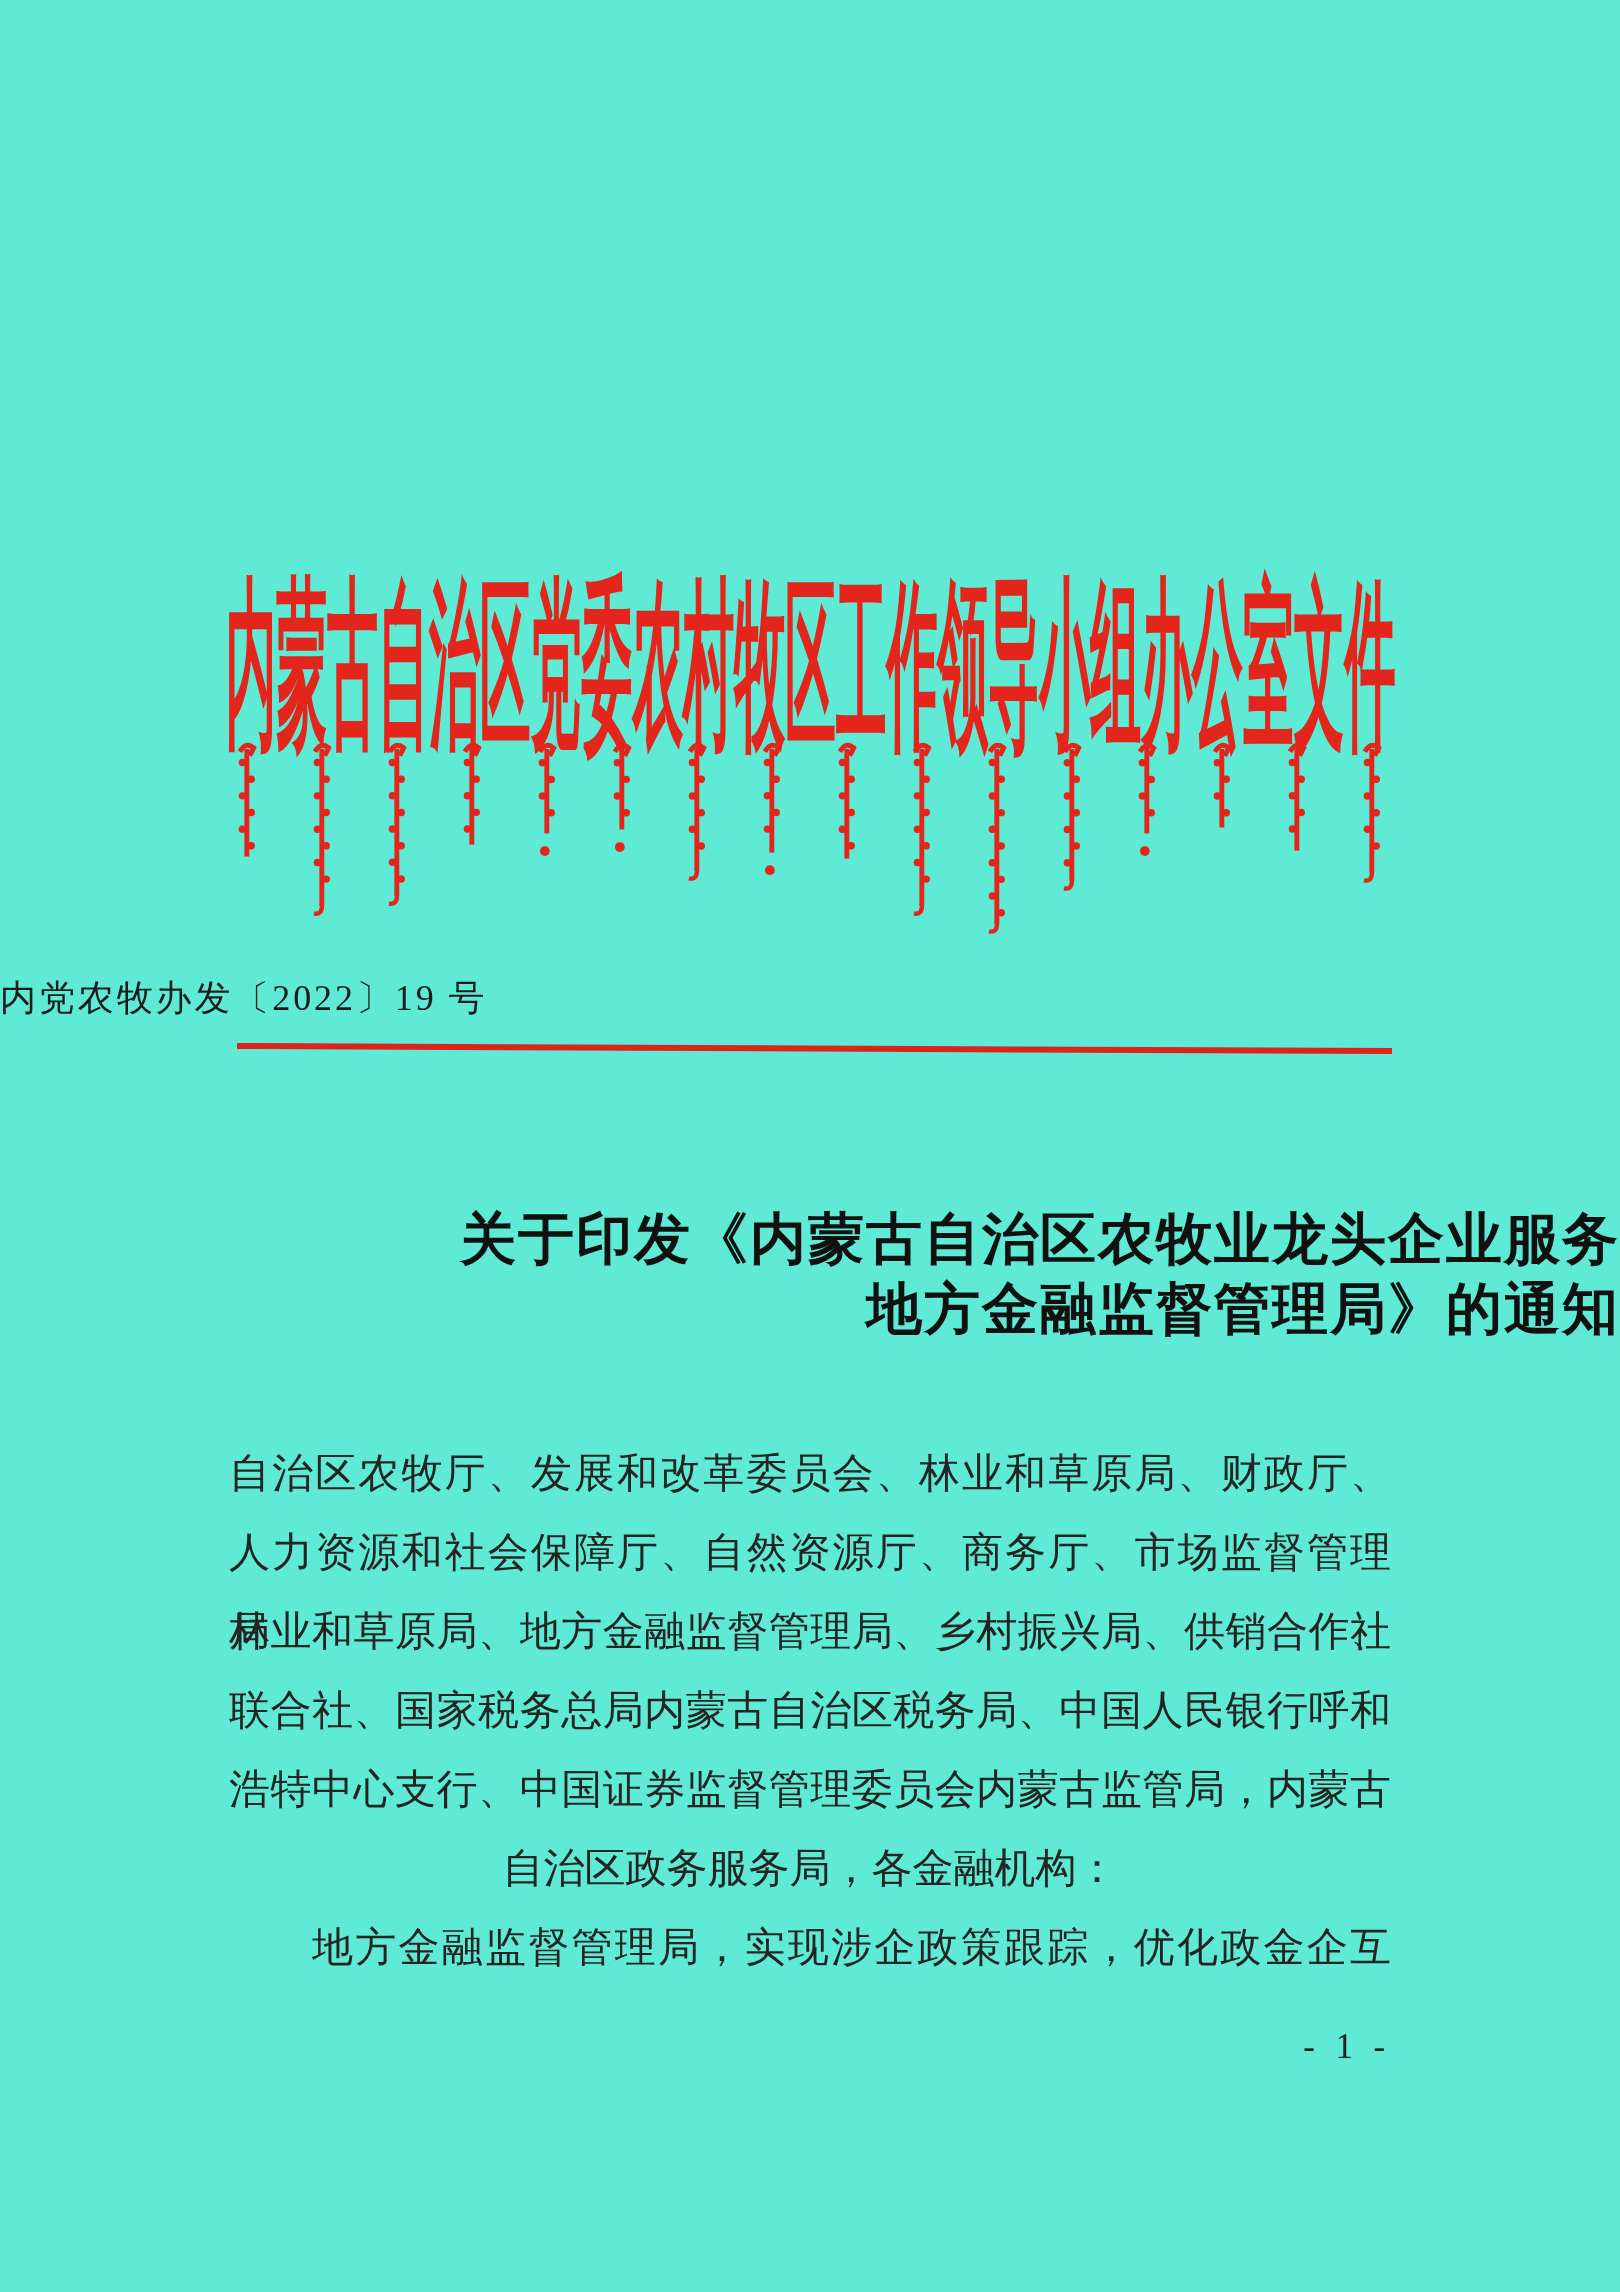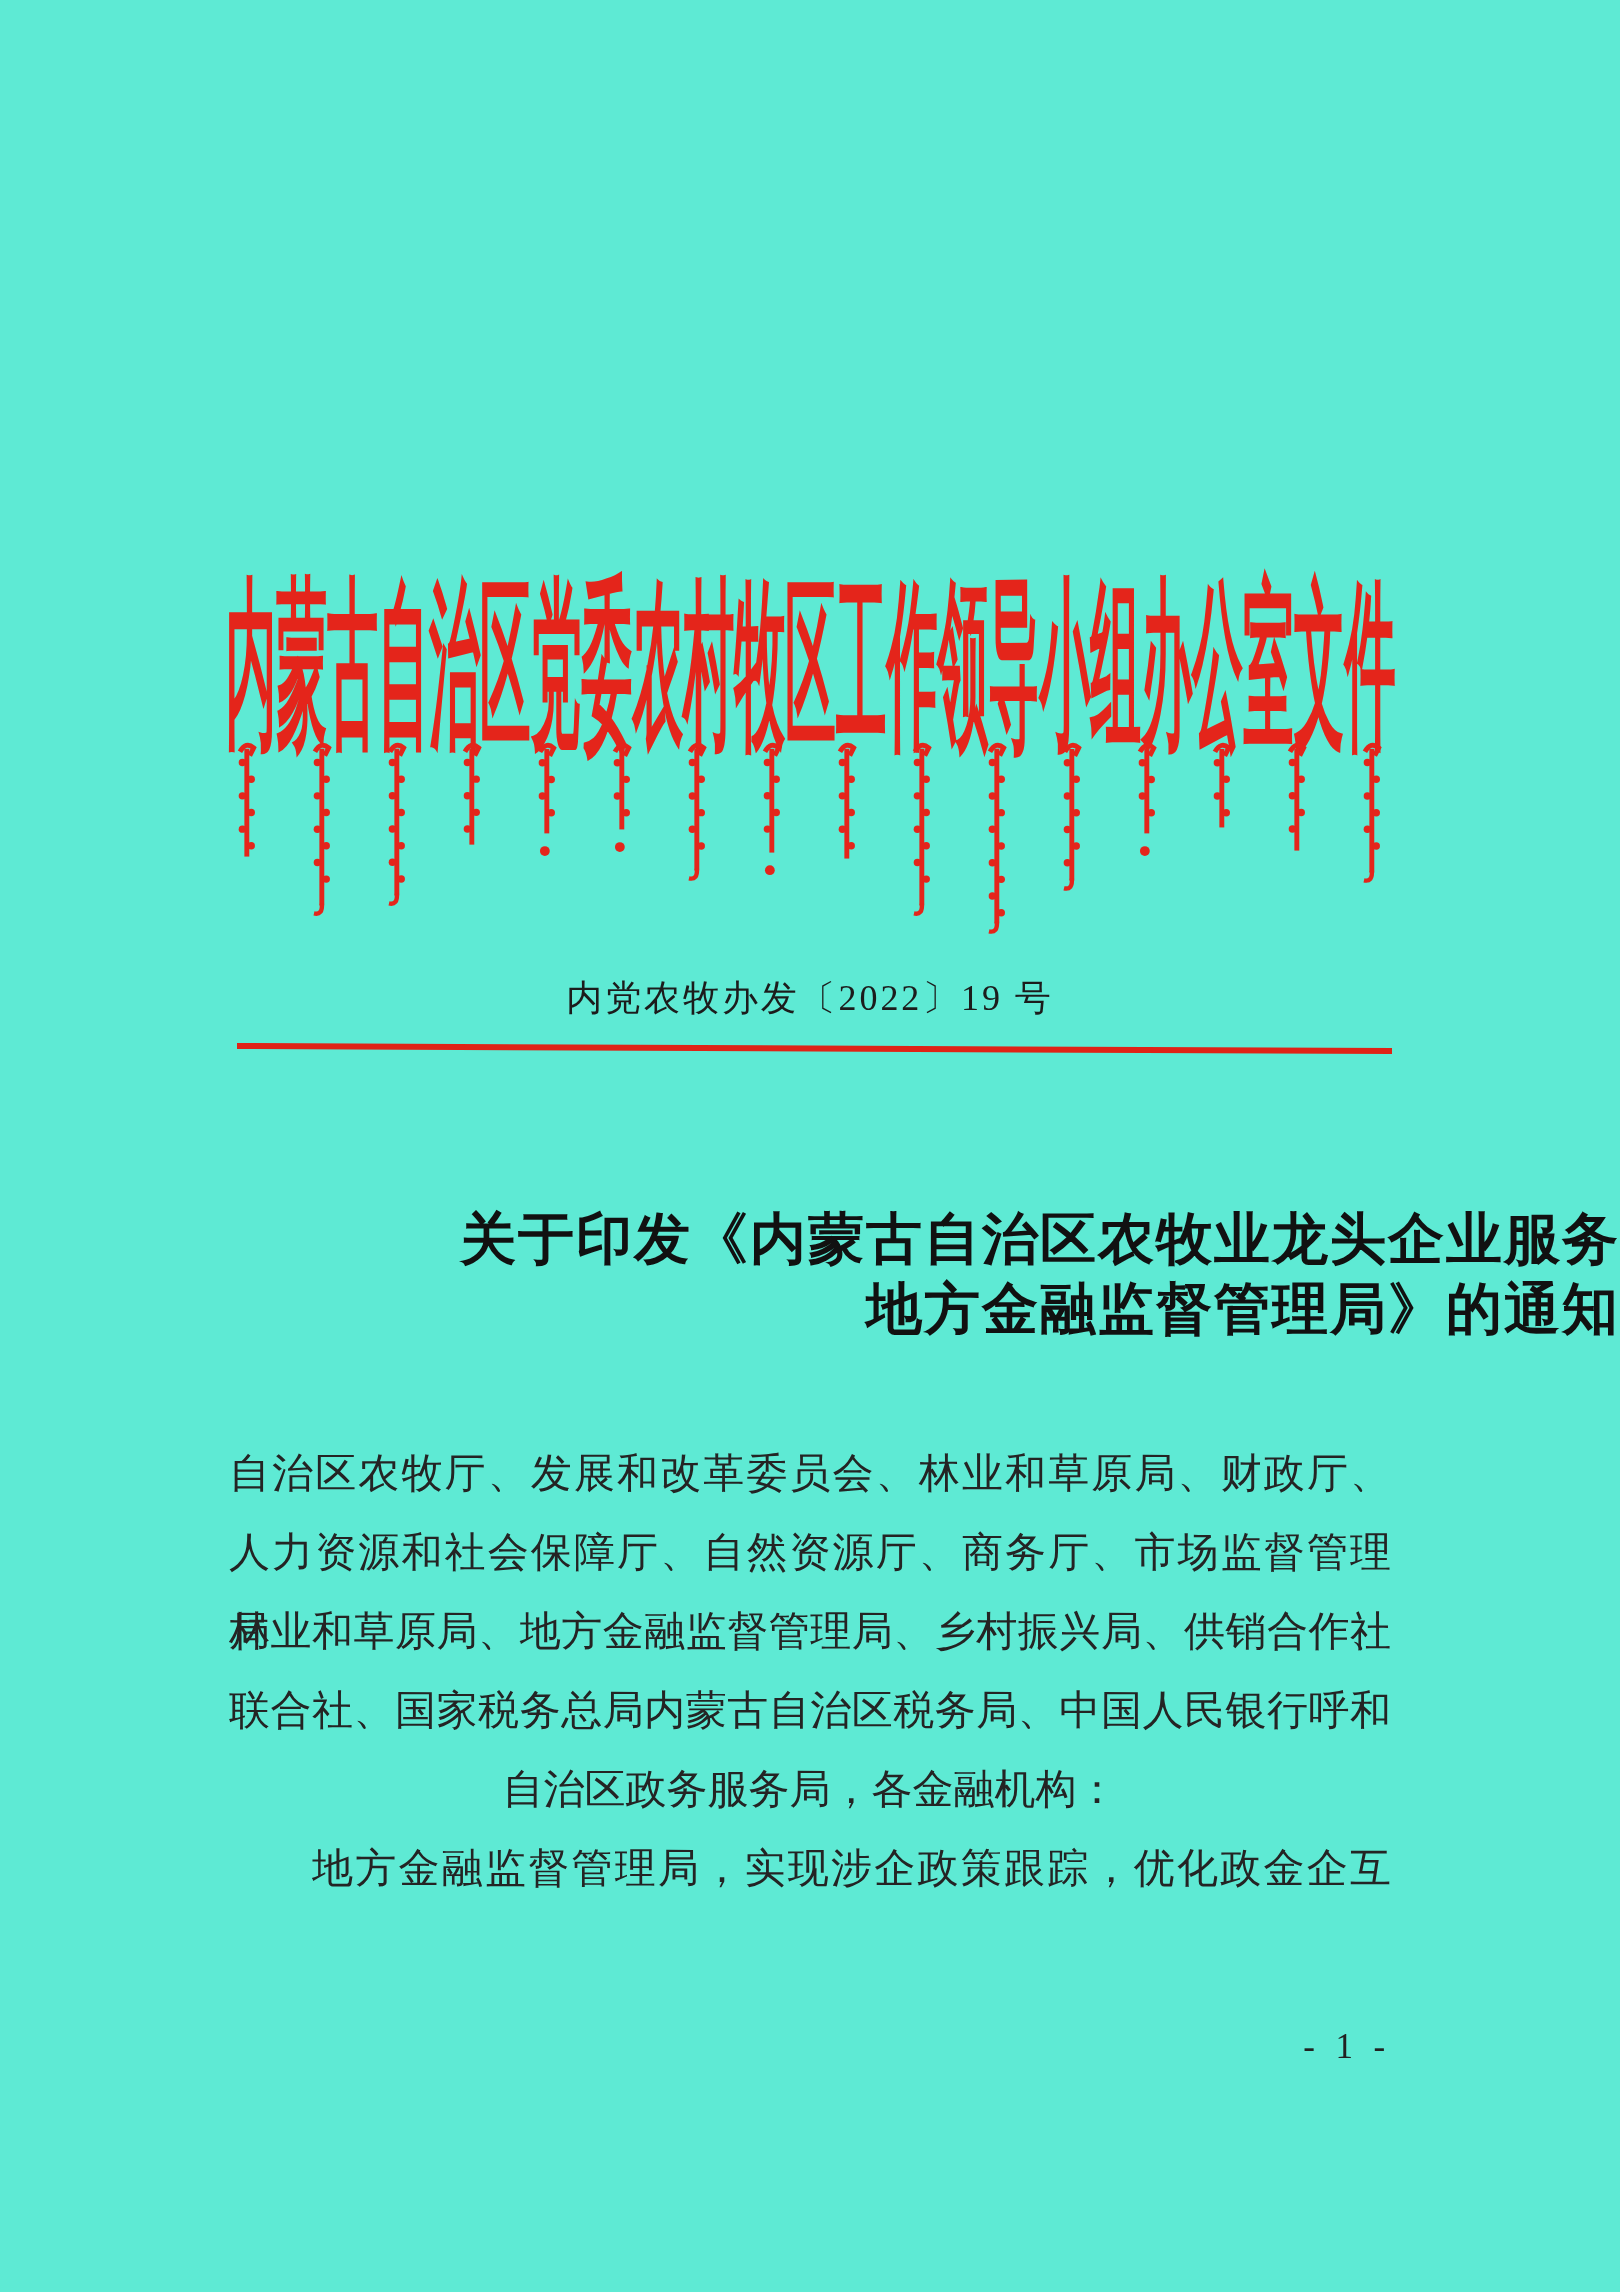--- a/index.html
+++ b/index.html
@@ -28,21 +28,20 @@
   .mongolian{
     position:absolute;top:741px;left:0;right:0;
     height:206px;text-align:center;
   }
   .mongolian .cols{
     display:inline-flex;align-items:flex-start;
     width:1147px;justify-content:space-between;
   }
   .doc-number{
     position:absolute;top:974px;left:0;right:0;
-    text-align:center;
     font-size:36px;letter-spacing:2.9px;color:#1c1c1c;
   }
   .red-line{
     position:absolute;top:1043px;left:237px;
     width:1155px;height:5.9px;
     background:#df2317;
     transform:rotate(0.25deg);
     transform-origin:left center;
   }
   .notice-title{
@@ -267,20 +266,21 @@
   <div class="notice-title">
     <div>关于印发《内蒙古自治区农牧业龙头企业服务</div>
     <div>地方金融监督管理局》的通知</div>
   </div>
 
   <div class="body-text" id="body-lines">
       <div class="line j">自治区农牧厅、发展和改革委员会、林业和草原局、财政厅、</div>
       <div class="line j">人力资源和社会保障厅、自然资源厅、商务厅、市场监督管理局、</div>
       <div class="line j">林业和草原局、地方金融监督管理局、乡村振兴局、供销合作社</div>
       <div class="line j">联合社、国家税务总局内蒙古自治区税务局、中国人民银行呼和</div>
+      <div class="line j">浩特中心支行、中国证券监督管理委员会内蒙古监管局，内蒙古</div>
       <div class="line">自治区政务服务局，各金融机构：</div>
       <div class="line j ind">地方金融监督管理局，实现涉企政策跟踪，优化政金企互</div>
     </div>
 
   <div class="page-number">- 1 -</div>
 
 </div>
 
 
 </body></html>

